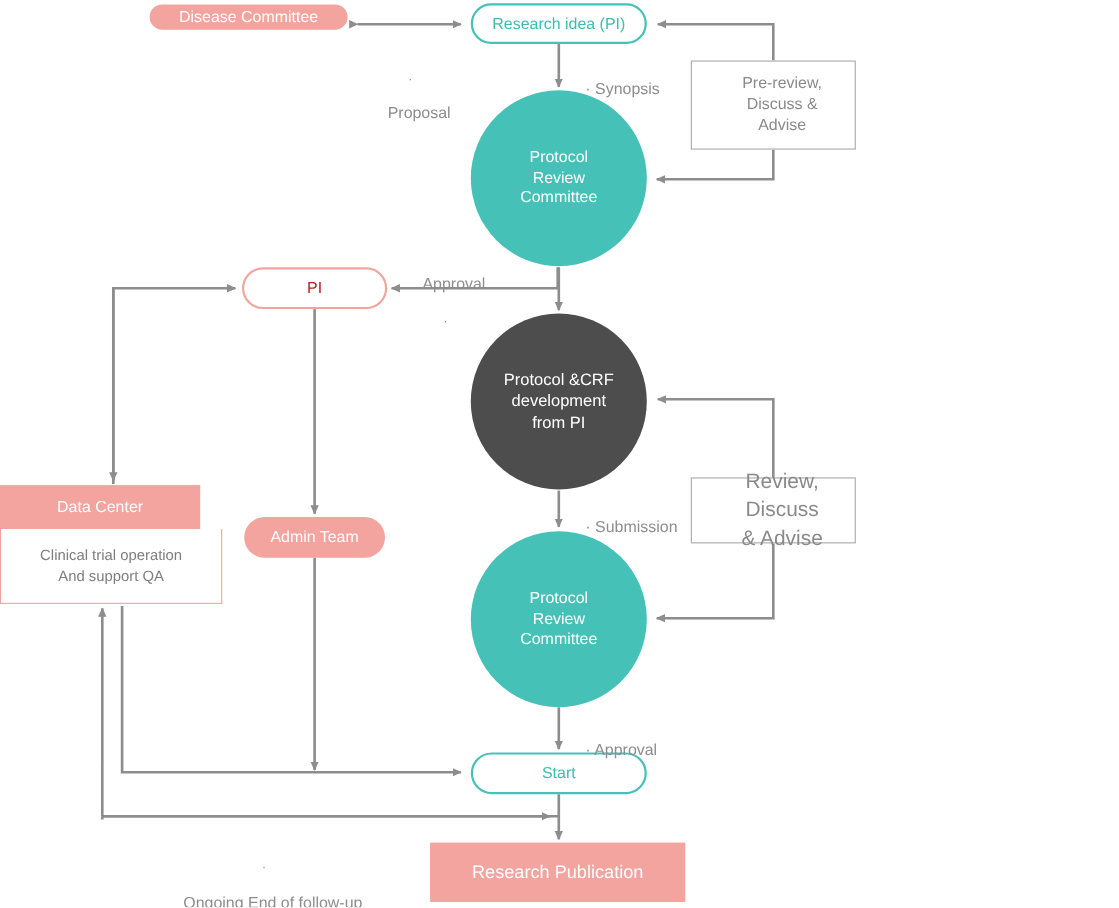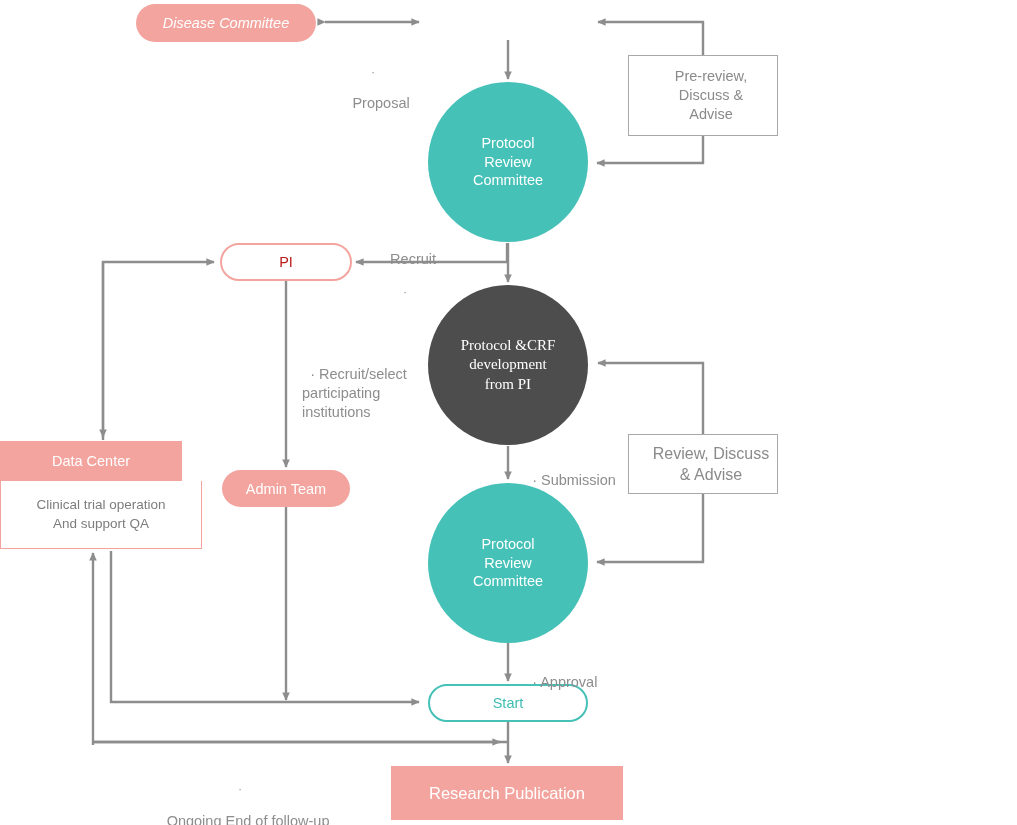--- a/index.html
+++ b/index.html
@@ -6,21 +6,21 @@
   body{font-family:"Liberation Sans", sans-serif;}
   #stage{position:relative;width:1017px;height:825px;background:#ffffff;overflow:hidden;}
   #wires{position:absolute;left:0;top:0;width:1017px;height:825px;}
   .node{position:absolute;box-sizing:border-box;display:flex;align-items:center;justify-content:center;text-align:center;}
   .pill{border-radius:999px;}
   .pill-teal{background:#ffffff;border:2px solid #45c1b8;color:#3dbdb2;}
   .pill-pink-solid{background:#f3a49e;color:#ffffff;}
   .pill-pink-outline{background:#ffffff;border:2px solid #f3a49e;color:#b91c1c;}
   .circle{border-radius:50%;color:#ffffff;line-height:1.28;}
   .circle-teal{background:#45c1b8;}
-  .circle-dark{background:#4d4d4d;font-family:Liberation Serif, serif;}
+  .circle-dark{background:#4d4d4d;}
   .rect-box{background:#ffffff;border:1px solid #a8a8a8;color:#8a8a8a;line-height:1.32;padding-left:16px;}
   .rect-pink{background:#f3a49e;color:#ffffff;}
   .panel{background:#ffffff;border:1px solid #f3a49e;border-top:none;color:#7d7d7d;line-height:1.35;}
   .panel-head{background:#f3a49e;color:#ffffff;}
   .lbl{position:absolute;color:#8d8d8d;line-height:1.32;white-space:pre;}
   .lbl-c{text-align:center;}
 </style>
 </head>
 <body>
 
@@ -71,24 +71,27 @@
 
       <path d="M111,551 L111,702 L419,702" marker-end="url(#ah)"></path>
 
       <path d="M508,742 L93,742"></path>
       <path d="M93,742 L93,745"></path>
 
       <path d="M93,742 L500,742" marker-end="url(#ah)"></path>
     </g>
   </svg>
 
-  <div class="node pill pill-pink-solid" style="left:136px;top:4px;width:180px;height:38px;font-size:14.5px;font-style:italic;">
+  <div class="node pill pill-pink-solid" style="left:136px;top:4px;width:180px;height:23px;font-size:14.5px;">
     <span>Disease Committee</span>
   </div>
 
+  <div class="node pill pill-teal" style="left:428px;top:3px;width:160px;height:37px;font-size:14.5px;">
+    <span>Research idea (PI)</span>
+  </div>
 
   <div class="node rect-box" style="left:628px;top:55px;width:150px;height:81px;font-size:14.5px;white-space:pre-line;">
     <span>Pre-review,
 Discuss &amp;
 Advise</span>
   </div>
 
   <div class="node circle circle-teal" style="left:428px;top:82px;width:160px;height:160px;font-size:14.5px;white-space:pre-line;">
     <span>Protocol
 Review
@@ -98,21 +101,21 @@
   <div class="node pill pill-pink-outline" style="left:220px;top:243px;width:132px;height:38px;font-size:14.5px;">
     <span>PI</span>
   </div>
 
   <div class="node circle circle-dark" style="left:428px;top:285px;width:160px;height:160px;font-size:15px;white-space:pre-line;">
     <span>Protocol &amp;CRF
 development
 from PI</span>
   </div>
 
-  <div class="node rect-box" style="left:628px;top:434px;width:150px;height:60px;font-size:16px;white-space:pre-line;">
+  <div class="node rect-box" style="left:628px;top:434px;width:150px;height:60px;font-size:19px;white-space:pre-line;">
     <span>Review, Discuss
 &amp; Advise</span>
   </div>
 
   <div class="node panel-head" style="left:0px;top:441px;width:182px;height:40px;font-size:14.5px;">
     <span>Data Center</span>
   </div>
   <div class="node panel" style="left:0px;top:481px;width:202px;height:68px;font-size:13.5px;white-space:pre-line;">
     <span>Clinical trial operation
 And support QA</span>
@@ -134,31 +137,29 @@
 
   <div class="node rect-pink" style="left:391px;top:766px;width:232px;height:54px;font-size:16.5px;">
     <span>Research Publication</span>
   </div>
 
   <div class="lbl lbl-c" style="left:318px;top:32px;width:110px;font-size:14.5px;">
     <div style="height:5px;line-height:5px;font-size:11px;">·</div>
     <span>Proposal</span>
   </div>
 
+  <div class="lbl" style="left:516px;top:53px;font-size:14.5px;">
+    <span>· Synopsis</span>
+  </div>
 
   <div class="lbl lbl-c" style="left:350px;top:231px;width:110px;font-size:14.5px;">
-    <span>Recruit</span>
+    <span>Approval</span>
     <div style="height:8px;line-height:8px;font-size:11px;">·</div>
   </div>
 
-  <div class="lbl" style="left:294px;top:346px;font-size:14.5px;">
-    <span>· Recruit/select
-  participating
-  institutions</span>
-  </div>
 
   <div class="lbl" style="left:516px;top:452px;font-size:14.5px;">
     <span>· Submission</span>
   </div>
 
   <div class="lbl" style="left:516px;top:654px;font-size:14.5px;">
     <span>· Approval</span>
   </div>
 
   <div class="lbl lbl-c" style="left:120px;top:748px;width:240px;font-size:14.5px;">

